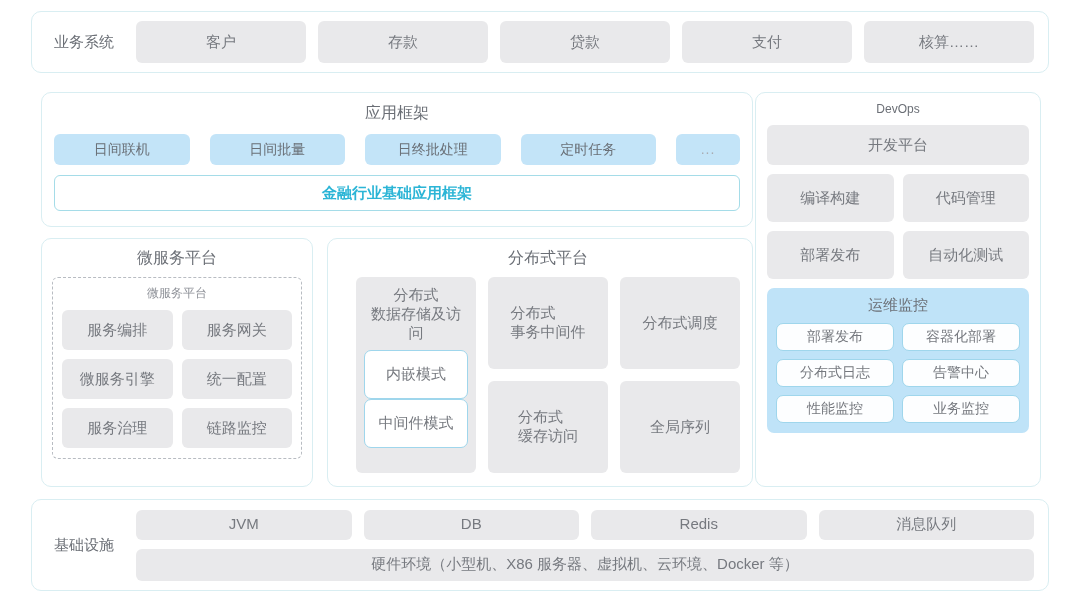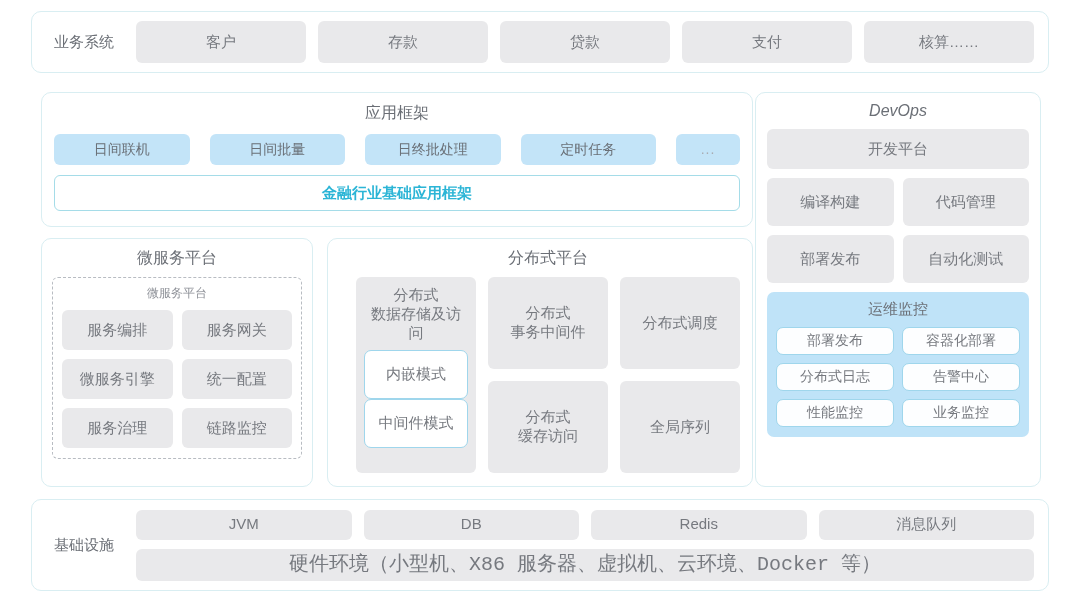--- a/index.html
+++ b/index.html
@@ -24,21 +24,21 @@
     background: #ffffff;
   }
 
   
   .tile {
     background: #e9e9eb;
     border-radius: 6px;
     display: flex;
     align-items: center;
     justify-content: center;
-    text-align: center;
+    text-align: left;
     color: #76797f;
     font-size: 15px;
     line-height: 1.25;
     white-space: pre-line;
   }
   .tile.blue {
     background: #c3e4f8;
     color: #6a7077;
   }
   .tile.white-blue {
@@ -130,21 +130,21 @@
   }
   #dsa .tile.white-blue { height: 49px; font-size: 15px; }
   #dsa .tile.white-blue:last-child { margin-bottom: 0; }
   #dist .col .tile { flex: 1; font-size: 15px; }
 
   
   #devops {
     position: absolute; left: 0; top: 0; width: 286px; height: 395px;
     padding: 9px 11px 11px 11px;
   }
-  #devops .section-title { margin-bottom: 9px; font-size: 16px; font-style: italic; }
+  #devops .section-title { margin-bottom: 9px; font-size: 12px; }
   #devops .tile.full { height: 40px; margin-bottom: 9px; font-size: 15px; }
   #devops .grid2 { margin-bottom: 9px; }
   #devops .grid2 .tile { height: 48px; font-size: 15px; }
   #ops {
     background: #bfe3f8; border-radius: 7px;
     padding: 8px 9px 10px 9px;
   }
   #ops .ops-title { text-align: center; font-size: 15px; color: #6b6f76; margin-bottom: 8px; }
   #ops .grid2 { gap: 8px; margin-bottom: 0; }
   #ops .tile.white-blue { height: 28px; font-size: 14px; background:#fdfeff; }
@@ -154,21 +154,21 @@
     position: absolute; left: 31px; top: 499px;
     width: 1018px; height: 92px;
     display: flex; align-items: center;
   }
   #row-infra .rowlabel {
     width: 104px; flex: none; text-align: center; font-size: 15px; color: #6b6f76;
   }
   #row-infra .stack { flex: 1; padding-right: 14px; }
   #row-infra .top { display: flex; gap: 12px; margin-bottom: 9px; }
   #row-infra .top .tile { flex: 1; height: 30px; font-size: 15px; }
-  #row-infra .tile.wide { height: 32px; font-size: 20px; font-family: Liberation Mono, monospace; }
+  #row-infra .tile.wide { height: 32px; font-size: 15px; }
 </style>
 </head>
 <body>
 
 <div class="page">
 
   <div class="outer" id="row-business">
     <div class="rowlabel">业务系统</div>
     <div class="tiles">
       <div class="tile">客户</div>

